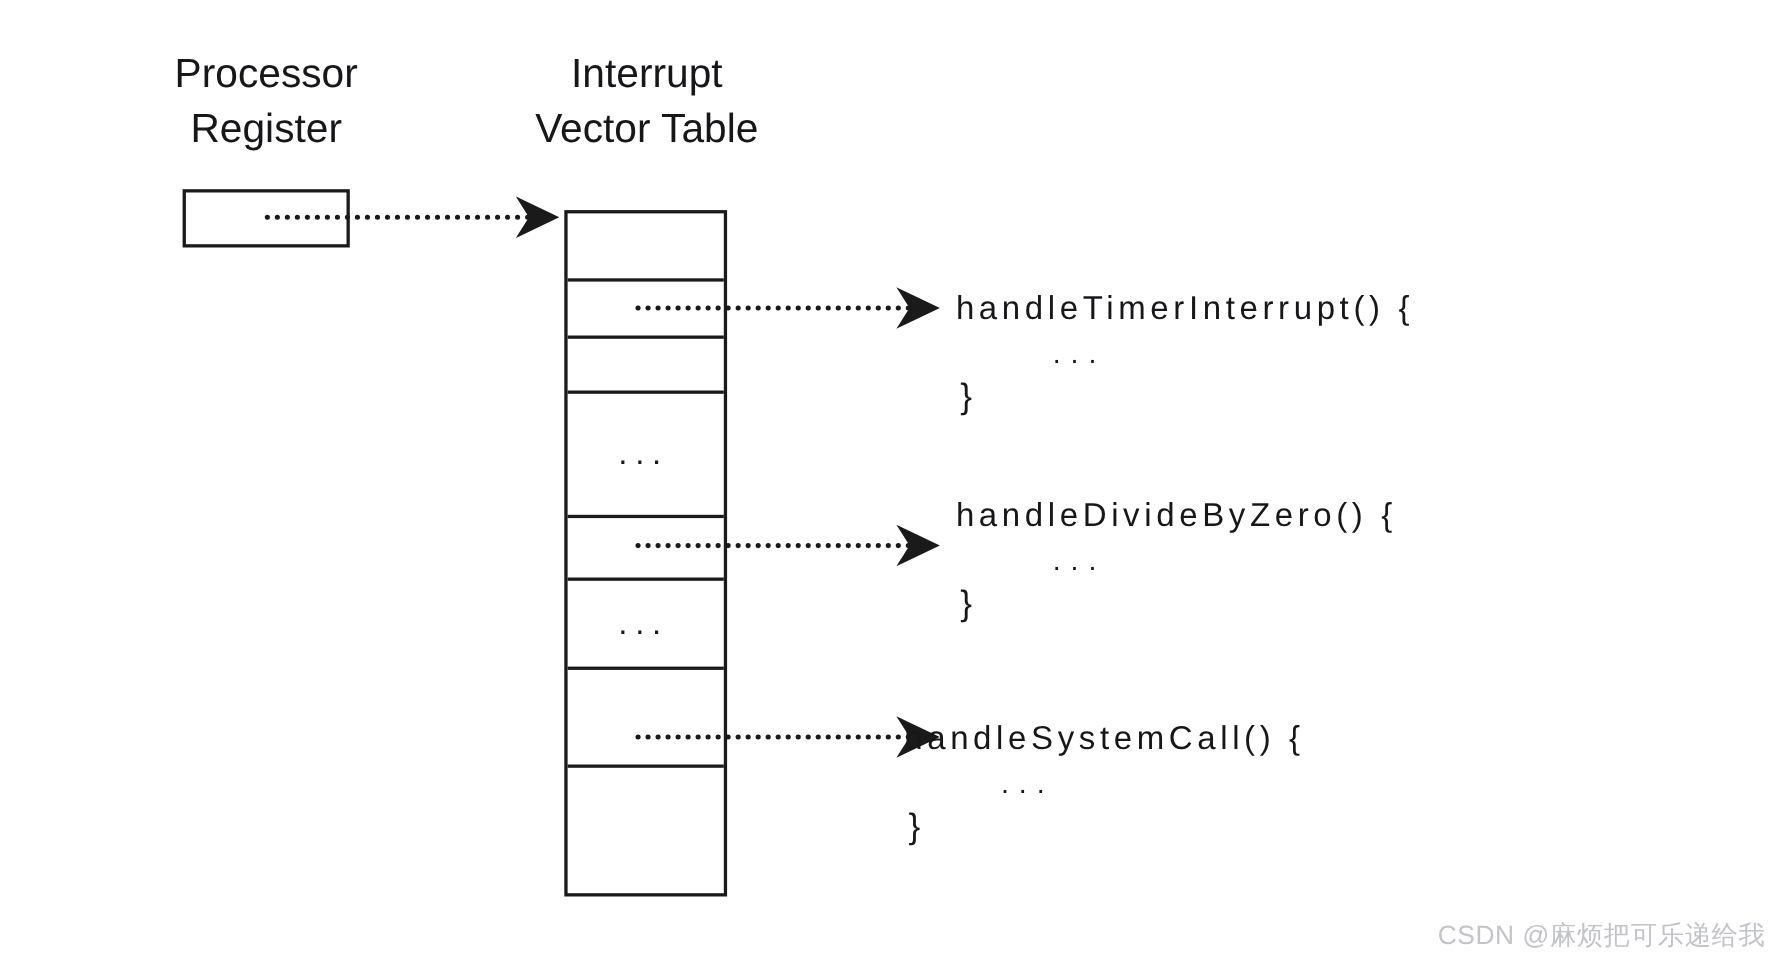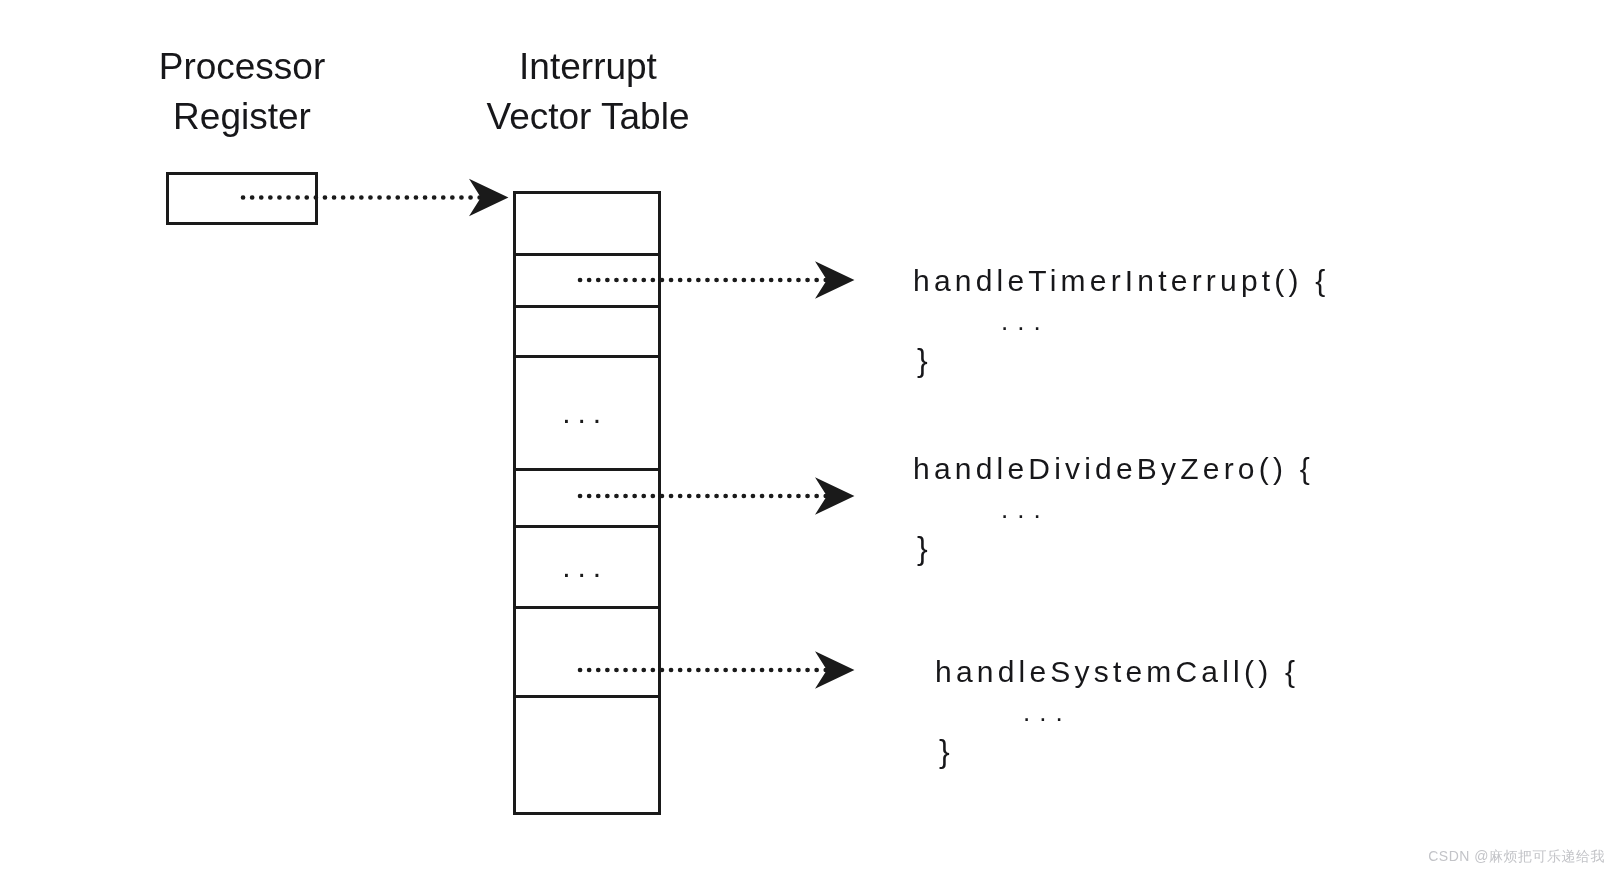--- a/index.html
+++ b/index.html
@@ -101,49 +101,48 @@
 
   
   .code-block {
     position: absolute;
     font-family: "Liberation Sans", sans-serif;
     font-size: 30px;
     color: #17171a;
     letter-spacing: 4.2px;
     white-space: pre;
     line-height: 1;
-    margin-left: 44px;
   }
   .code-sig { position: absolute; left: 0; top: 0; }
   .code-dots {
     position: absolute;
     left: 88px;
     top: 42px;
     font-size: 26px;
     letter-spacing: 9px;
   }
   .code-close {
     position: absolute;
     left: 4px;
     top: 78px;
     font-size: 32px;
     letter-spacing: 0;
   }
 
   #code-timer  { left: 869px; top: 266px; }
   #code-divide { left: 869px; top: 454px; }
-  #code-syscall{ left: 891px; top: 657px; }
+  #code-syscall{ left: 822px; top: 657px; }
 
   
   #watermark {
     position: absolute;
     right: 14px;
     bottom: 18px;
     font-family: "Liberation Sans", sans-serif;
-    font-size: 14px;
+    font-size: 24px;
     color: #c3c4c8;
     letter-spacing: 0.5px;
     white-space: nowrap;
   }
 </style>
 </head>
 <body>
 
 <div id="canvas">
 

